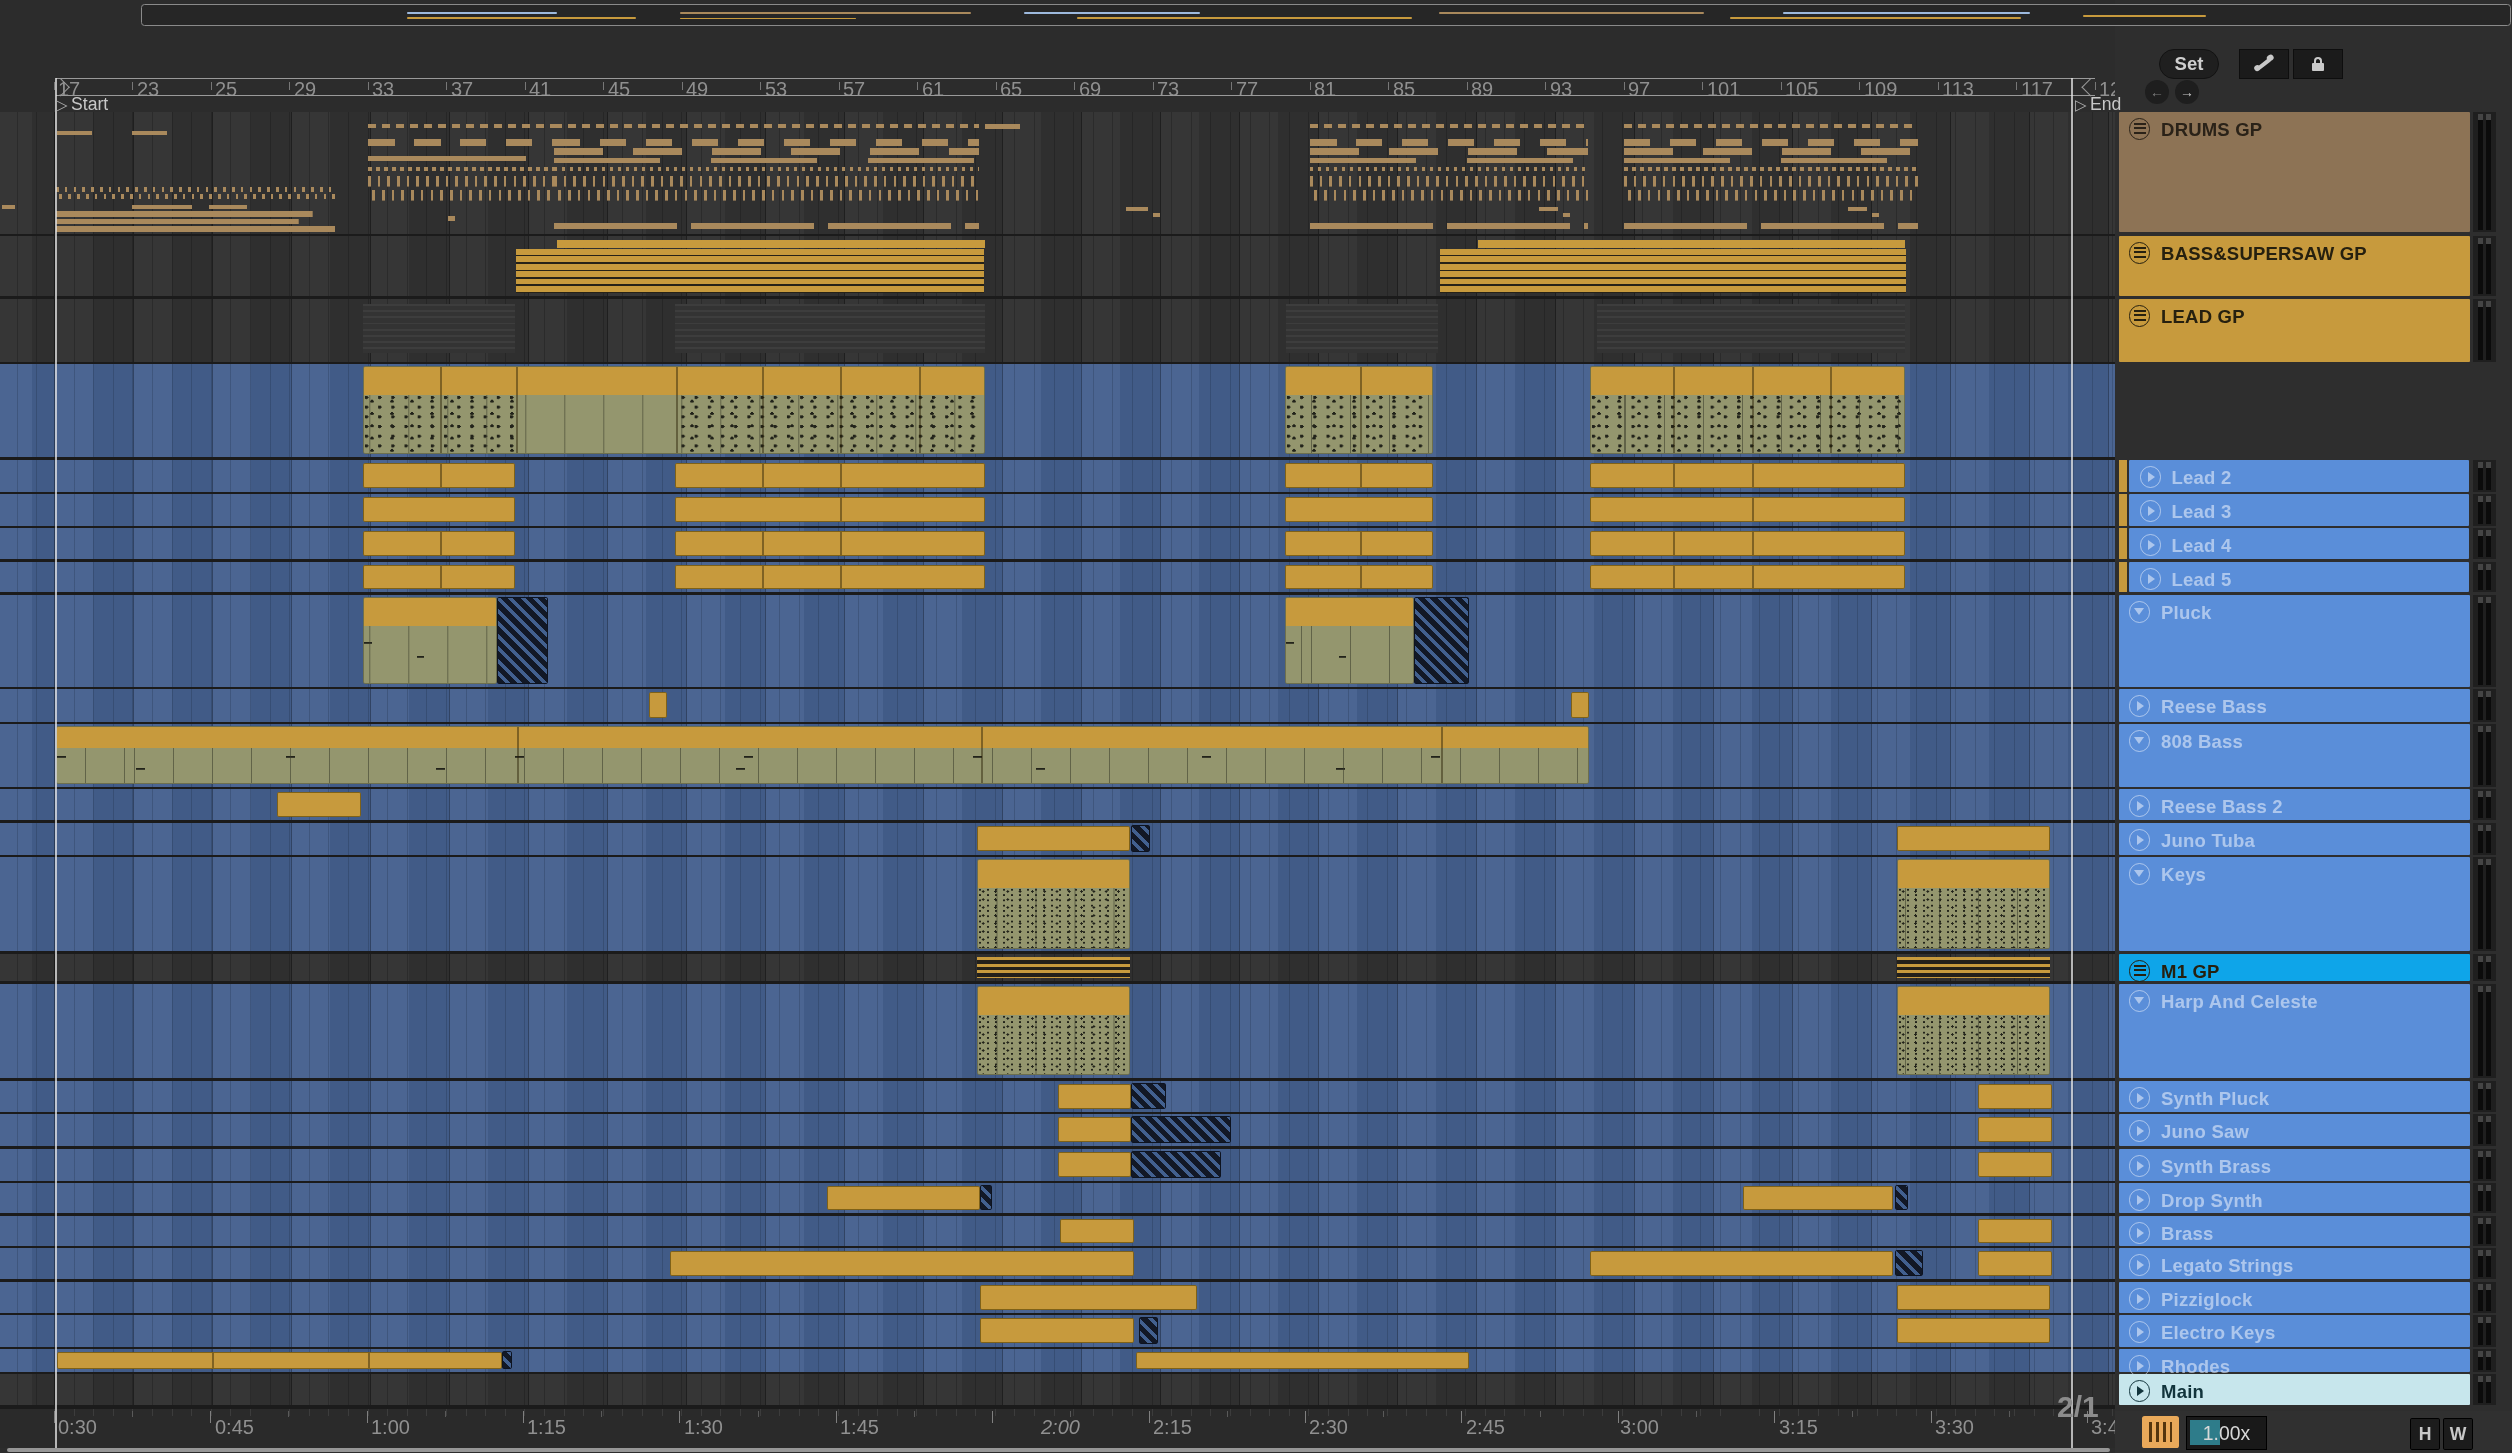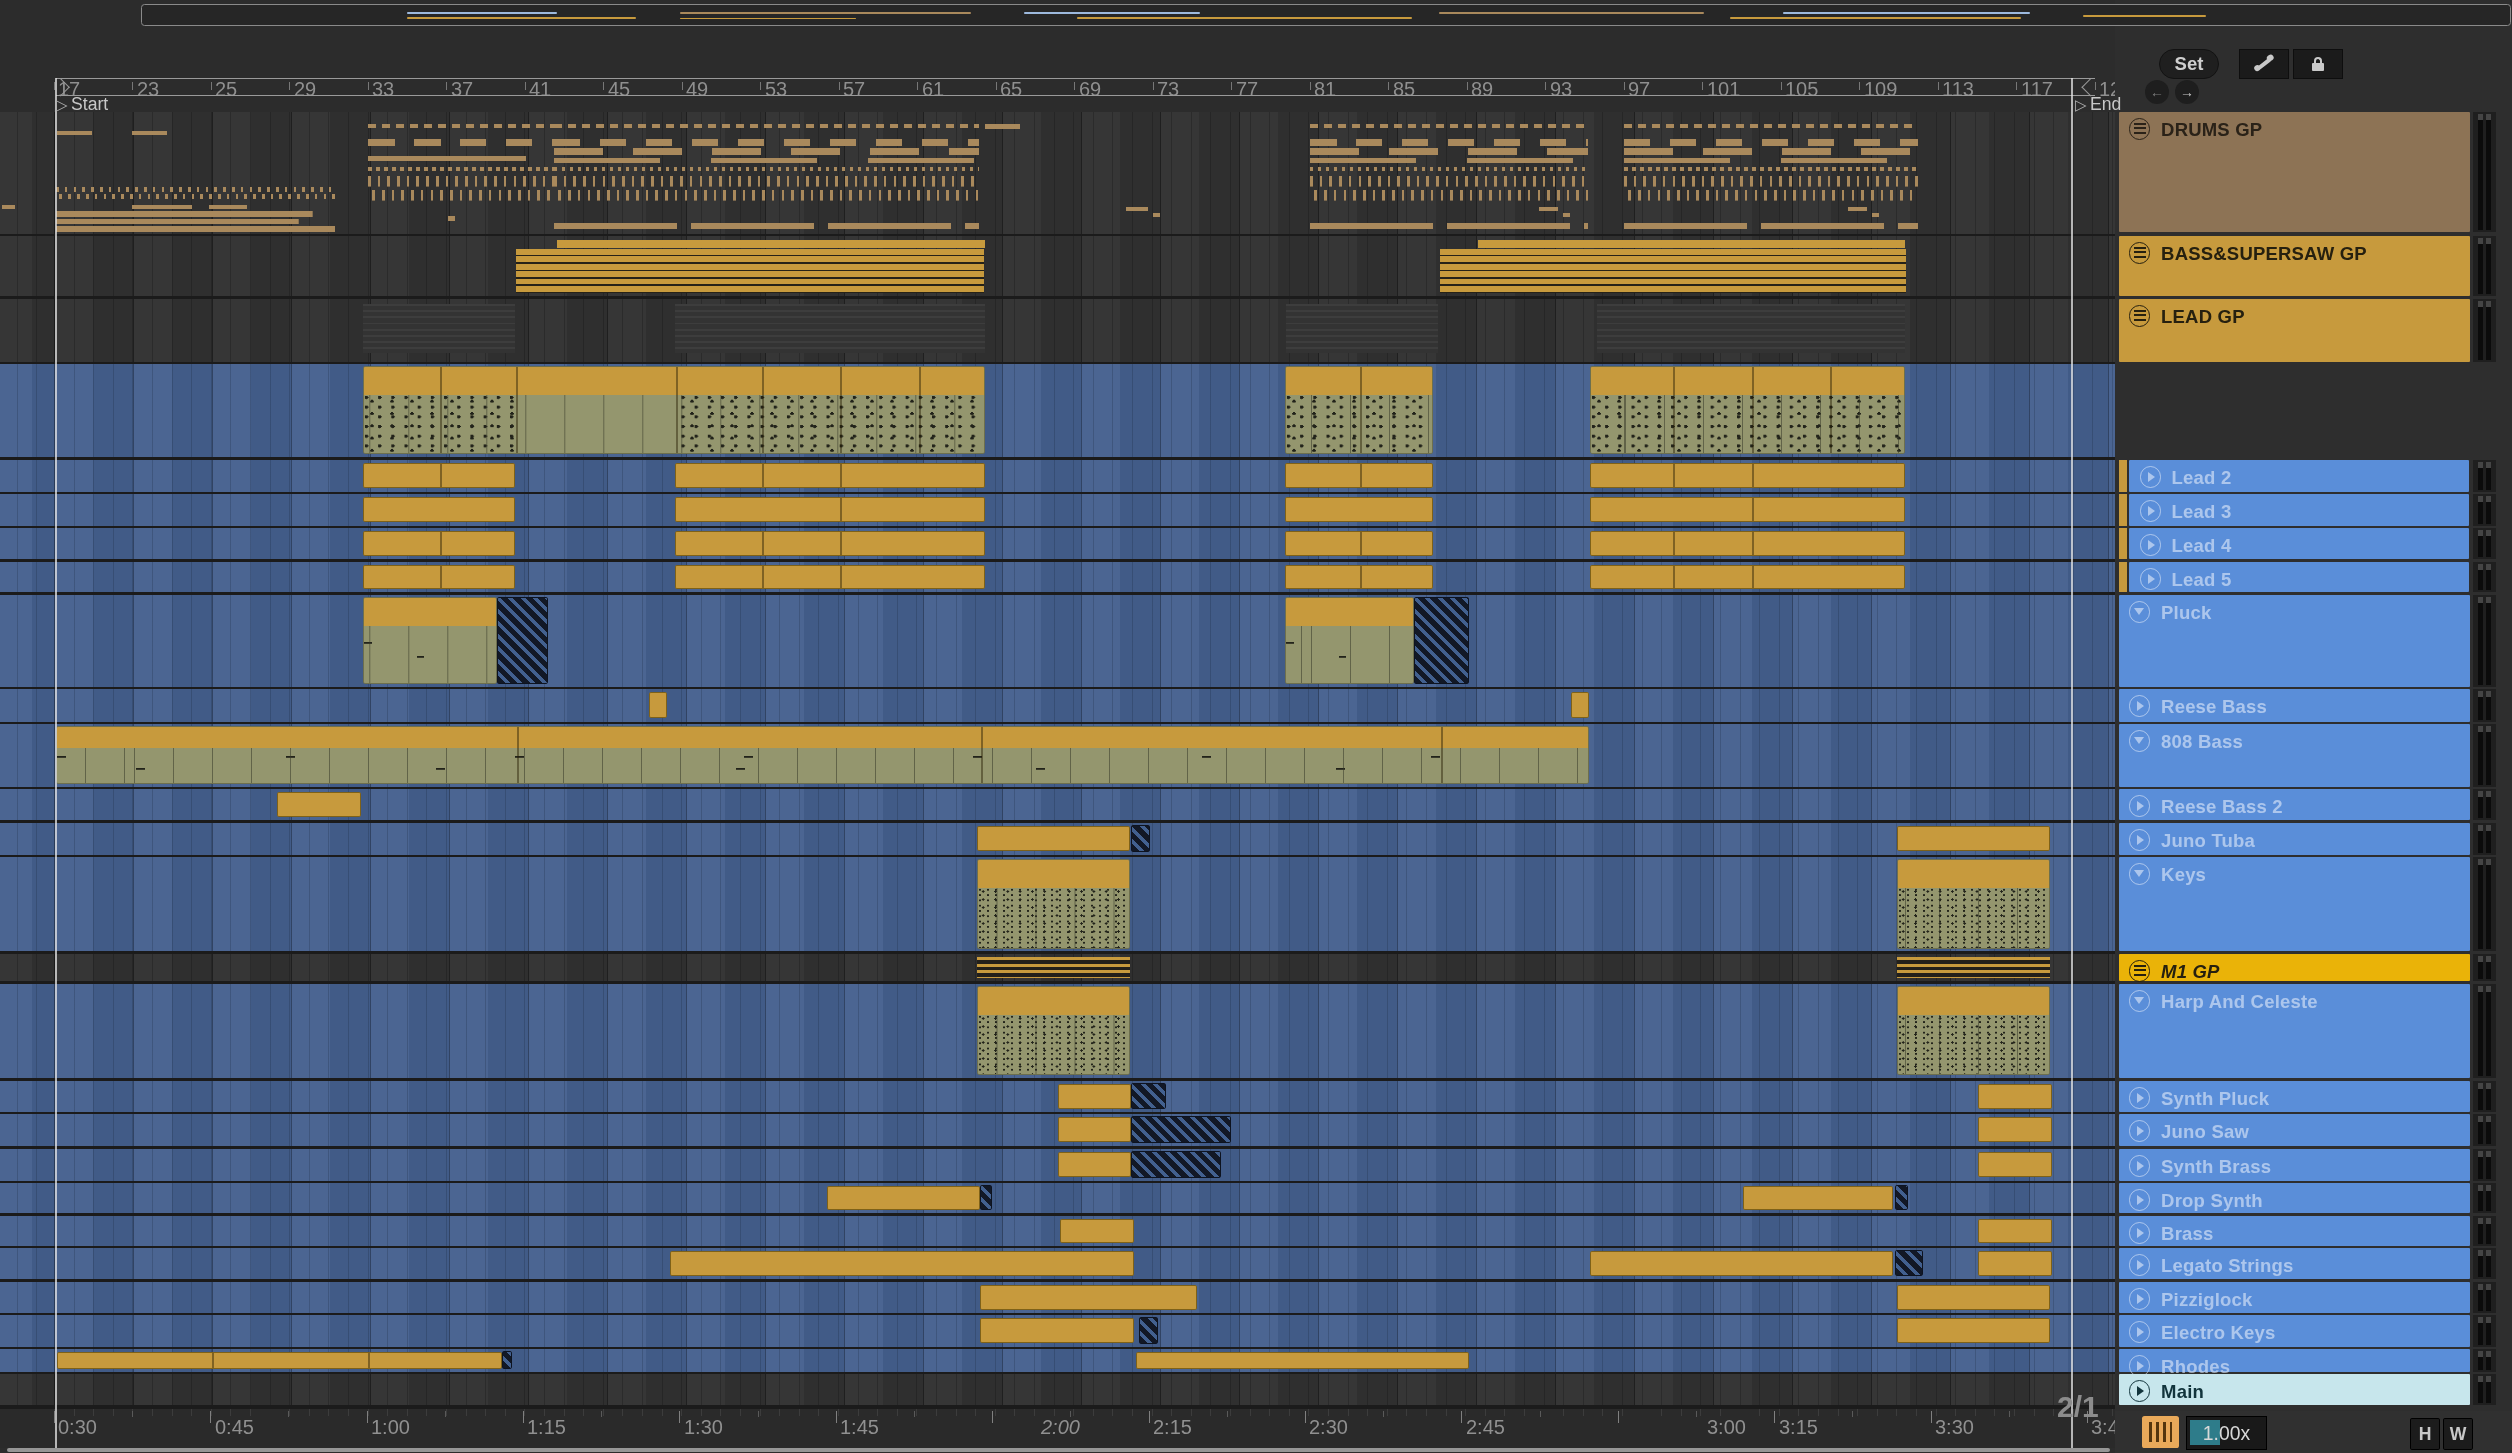--- a/index.html
+++ b/index.html
@@ -490,21 +490,21 @@
       <div class="timetick" style="left: 1149px;"></div>
       <div class="timelabel" style="left: 1153px;">2:15</div>
       <div class="timetick" style="left: 1227px; height: 6.2px; background: rgb(90, 90, 90);"></div>
       <div class="timetick" style="left: 1305px;"></div>
       <div class="timelabel" style="left: 1309px;">2:30</div>
       <div class="timetick" style="left: 1383px; height: 6.2px; background: rgb(90, 90, 90);"></div>
       <div class="timetick" style="left: 1461px;"></div>
       <div class="timelabel" style="left: 1466px;">2:45</div>
       <div class="timetick" style="left: 1540px; height: 6.2px; background: rgb(90, 90, 90);"></div>
       <div class="timetick" style="left: 1618px;"></div>
-      <div class="timelabel" style="left: 1707px;">3:00</div>
+      <div class="timelabel" style="left: 1620px;">3:00</div>
       <div class="timetick" style="left: 1696px; height: 6.2px; background: rgb(90, 90, 90);"></div>
       <div class="timetick" style="left: 1774px;"></div>
       <div class="timelabel" style="left: 1779px;">3:15</div>
       <div class="timetick" style="left: 1852px; height: 6.2px; background: rgb(90, 90, 90);"></div>
       <div class="timetick" style="left: 1931px;"></div>
       <div class="timelabel" style="left: 1935px;">3:30</div>
       <div class="timetick" style="left: 2009px; height: 6.2px; background: rgb(90, 90, 90);"></div>
       <div class="timetick" style="left: 2087px;"></div>
       <div class="timelabel" style="left: 2091px;">3:45</div>
       <div class="timetick" style="left: 2165px; height: 6.2px; background: rgb(90, 90, 90);"></div>
@@ -641,21 +641,21 @@
         <div class="pblock" style="left: 3.5px; width: 351px; background: rgb(90, 142, 217); color: rgba(222, 233, 248, 0.62);">
           <div class="picon picon-open"></div>
           <span class="plabel">Keys</span>
         </div>
         <div class="pmeter">
           <i style="left:5.3px"></i>
           <i style="left:13.2px"></i>
         </div>
       </div>
       <div class="prow" style="top: 954px; height: 27px;">
-        <div class="pblock" style="left: 3.5px; width: 351px; background: #eab308; color: rgb(38, 32, 15); font-style: italic;">
+        <div class="pblock" style="left: 3.5px; width: 351px; background: #0ea5e9; color: rgb(38, 32, 15);">
           <div class="picon picon-group"></div>
           <span class="plabel" style="color: rgb(38, 32, 15);">M1 GP</span>
         </div>
         <div class="pmeter">
           <i style="left:5.3px"></i>
           <i style="left:13.2px"></i>
         </div>
       </div>
       <div class="prow" style="top: 984px; height: 94px;">
         <div class="pblock" style="left: 3.5px; width: 351px; background: rgb(90, 142, 217); color: rgba(222, 233, 248, 0.62);">

